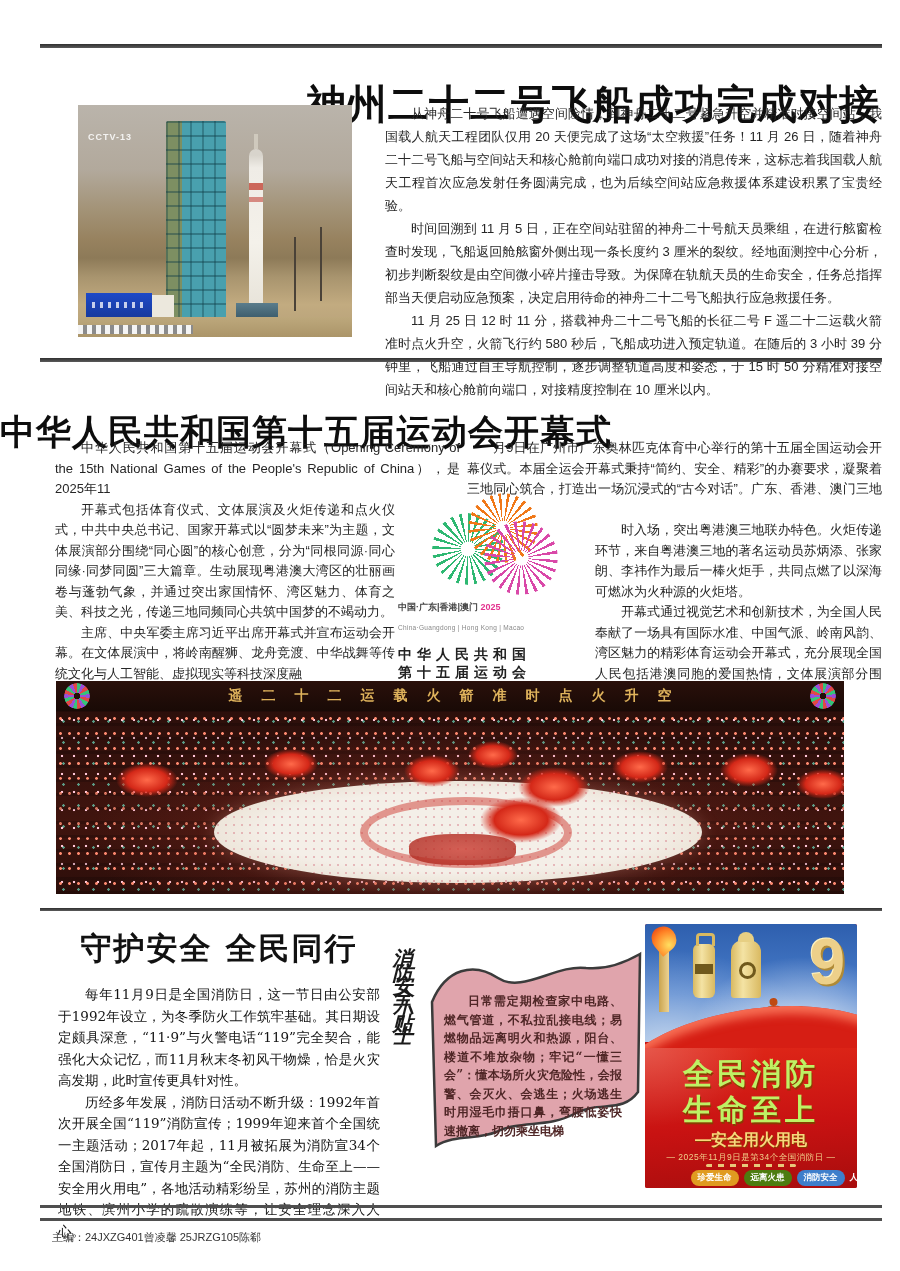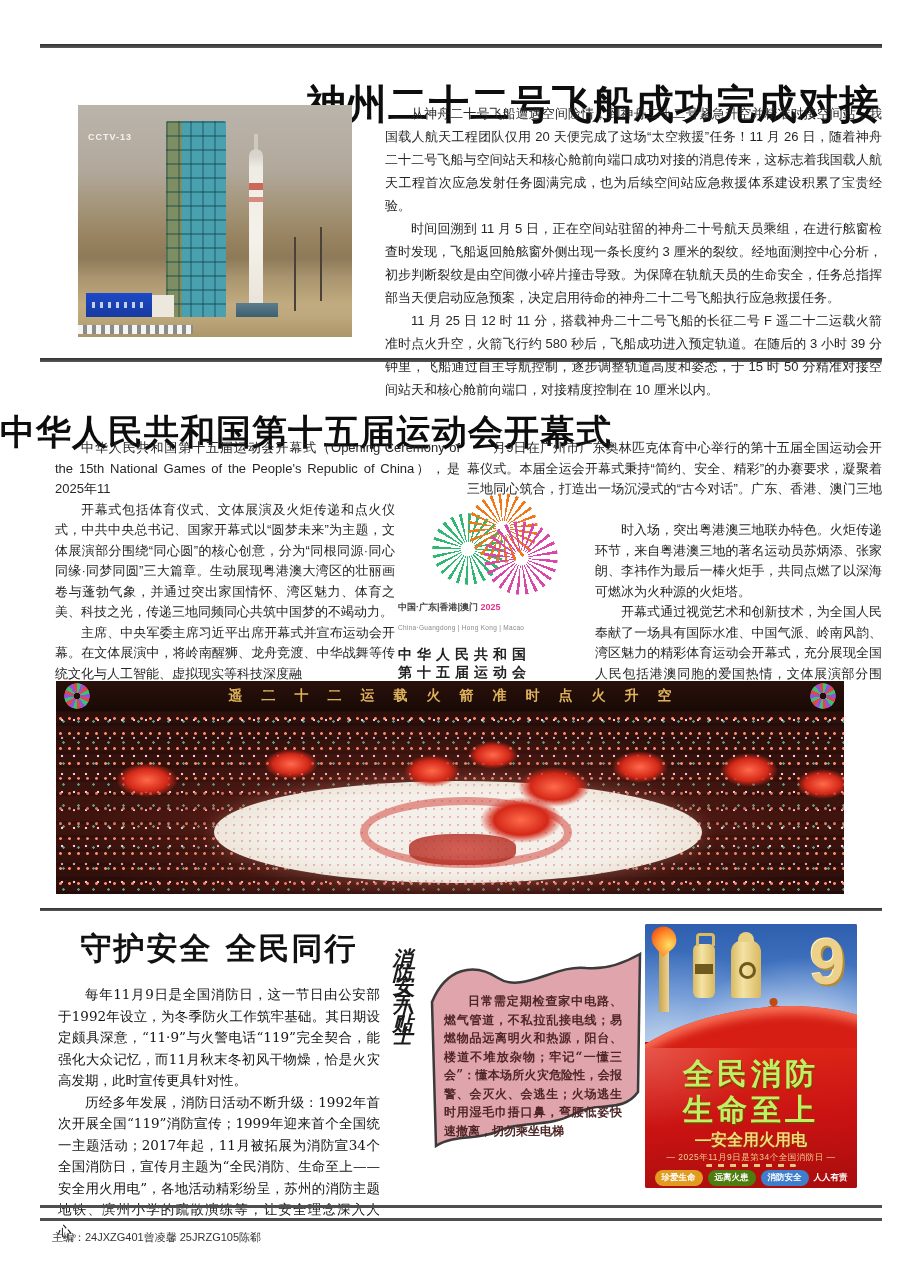--- a/index.html
+++ b/index.html
@@ -133,21 +133,21 @@
                  linear-gradient(175deg,#e02818 0%,#c81212 55%,#a80d0d 100%);}
   .ff{position:absolute;width:15px;height:26px;background:#bf4a12;border-radius:4px 4px 2px 2px;}
   .ff::before{content:"";position:absolute;top:-8px;left:4px;width:8px;height:8px;border-radius:50%;background:#bf4a12;}
   .ff1{left:122px;top:82px;transform:rotate(-5deg);} .ff2{left:146px;top:90px;transform:rotate(6deg);}
   .p-slogan{position:absolute;left:0;top:132px;width:100%;text-align:center;font-weight:900;font-size:30px;
       letter-spacing:4px;color:#bef264;text-shadow:1px 2px 0 #8a3c00;line-height:36px;white-space:nowrap;}
   .p-sub{position:absolute;left:0;top:206px;width:100%;text-align:center;font-weight:900;font-size:16px;color:#f7d87c;text-shadow:1px 1px 0 #8a3c00;}
   .p-date{position:absolute;left:0;top:228px;width:100%;text-align:center;font-size:8.5px;color:#f2cf8a;letter-spacing:.5px;}
   .p-sep{position:absolute;left:61px;top:240px;width:90px;height:3px;border-radius:2px;
       background:repeating-linear-gradient(90deg,#e8c87a 0 6px,transparent 6px 12px);}
-  .p-badges{position:absolute;left:0;top:246px;width:100%;display:flex;justify-content:center;gap:5px;align-items:flex-end;}
+  .p-badges{position:absolute;left:0;top:246px;width:100%;display:flex;justify-content:center;gap:5px;align-items:flex-end;padding-left:36px;}
   .badge{font-size:8.5px;font-weight:700;color:#fff;padding:2px 7px;border-radius:8px;white-space:nowrap;}
   .badge.b1{background:#e09b20;} .badge.b2{background:#4d7c0f;font-family:Liberation Mono, monospace;} .badge.b3{background:#3e7ecb;}
   .badge.b4{background:transparent;padding:2px 0;}
 
   
   .foot-rule{position:absolute;top:1205px;left:40px;width:842px;height:10px;border-top:3px solid #4f4f4f;border-bottom:3px solid #4f4f4f;}
   .foot-text{position:absolute;top:1230px;left:52px;font-size:11px;color:#333;}
 </style>
 </head>
 <body>

